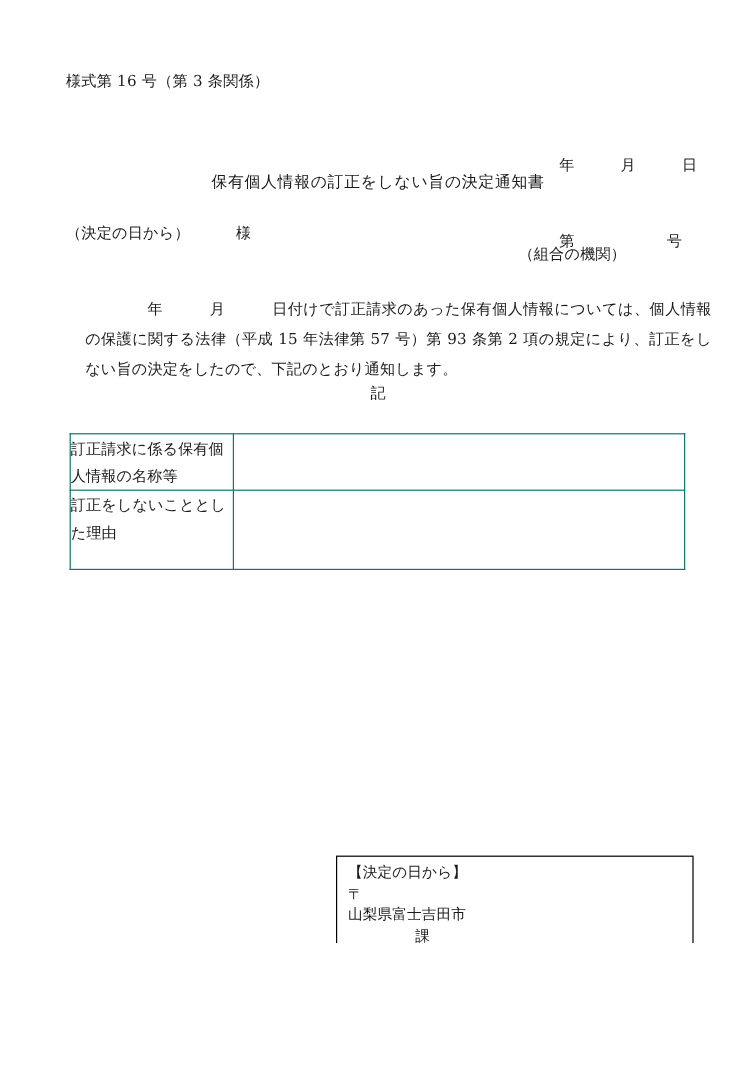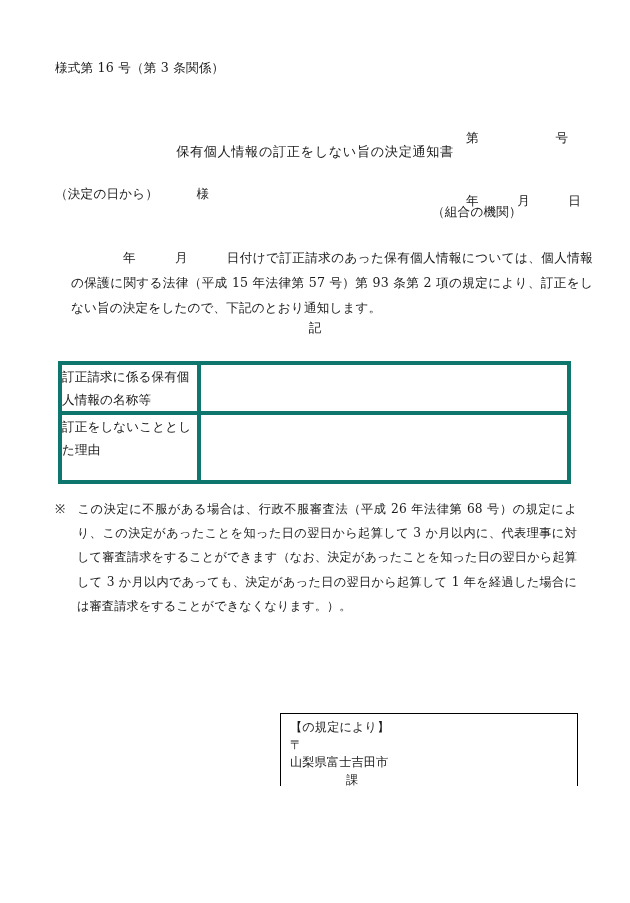--- a/index.html
+++ b/index.html
@@ -94,21 +94,21 @@
   
   #info-table {
     position: absolute;
     left: 58px;
     top: 361px;
     width: 513px;
     border-collapse: collapse;
     table-layout: fixed;
   }
   #info-table td {
-    border: 4px solid #0f766e;
+    border: 1px solid #0f766e;
     padding: 0;
     vertical-align: top;
   }
   td.label-cell {
     width: 135px;
     padding: 9px 6px 6px 7px;
     font-size: 12.6px;
     line-height: 23px;
     letter-spacing: 0.1px;
   }
@@ -174,22 +174,22 @@
   .spaced { letter-spacing: 2.6px; }
 </style>
 </head>
 <body>
 
 <div id="page">
 
   <div class="txt form-no">様式第 16 号（第 3 条関係）</div>
 
   <div class="doc-meta">
+    <div>年　　　月　　　日</div>
     <div>第　　　　　　号</div>
-    <div>年　　　月　　　日</div>
   </div>
 
   <div class="doc-title">保有個人情報の訂正をしない旨の決定通知書</div>
 
   <div class="txt addressee">（決定の日から）　　　様</div>
   <div class="txt issuer">（組合の機関）</div>
 
   <div class="body-para">年　　　月　　　日付けで訂正請求のあった保有個人情報については、個人情報の保護に関する法律（平成 15 年法律第 57 号）第 93 条第 2 項の規定により、訂正をしない旨の決定をしたので、下記のとおり通知します。</div>
 
   <div class="kistamp">記</div>
@@ -201,25 +201,24 @@
         <td class="value-cell"></td>
       </tr>
       <tr class="row-reason">
         <td class="label-cell">訂正をしないこととした理由</td>
         <td class="value-cell"></td>
       </tr>
     </tbody>
   </table>
 
   <div id="note">
-    <div class="note-first"><span class="marker">※</span><span>この決定に不服がある場合は、行政不服審査法（平成 26 年法律第 68 号）の規定により、この決定があったことを知った日の翌日から起算して 3 か月以内に、代表理事に対して審査請求をすることができます（なお、決定があったことを知った日の翌日から起算して 3 か月以内であっても、決定があった日の翌日から起算して 1 年を経過した場合には審査請求をすることができなくなります。）。</span></div>
   </div>
 
   <div id="contact-box">
-    <div class="line">【の規定により】</div>
+    <div class="line">【決定の日から】</div>
     <div class="line">〒</div>
     <div class="line">山梨県富士吉田市</div>
     <div class="line dept-line">課</div>
     <div class="line tel-line"><span class="spaced">ＴＥＬ：</span><span class="ext">（内線　　　　）</span></div>
     <div class="line">担当者：</div>
     <div class="line spaced">ＦＡＸ：</div>
   </div>
 
 </div>
 

